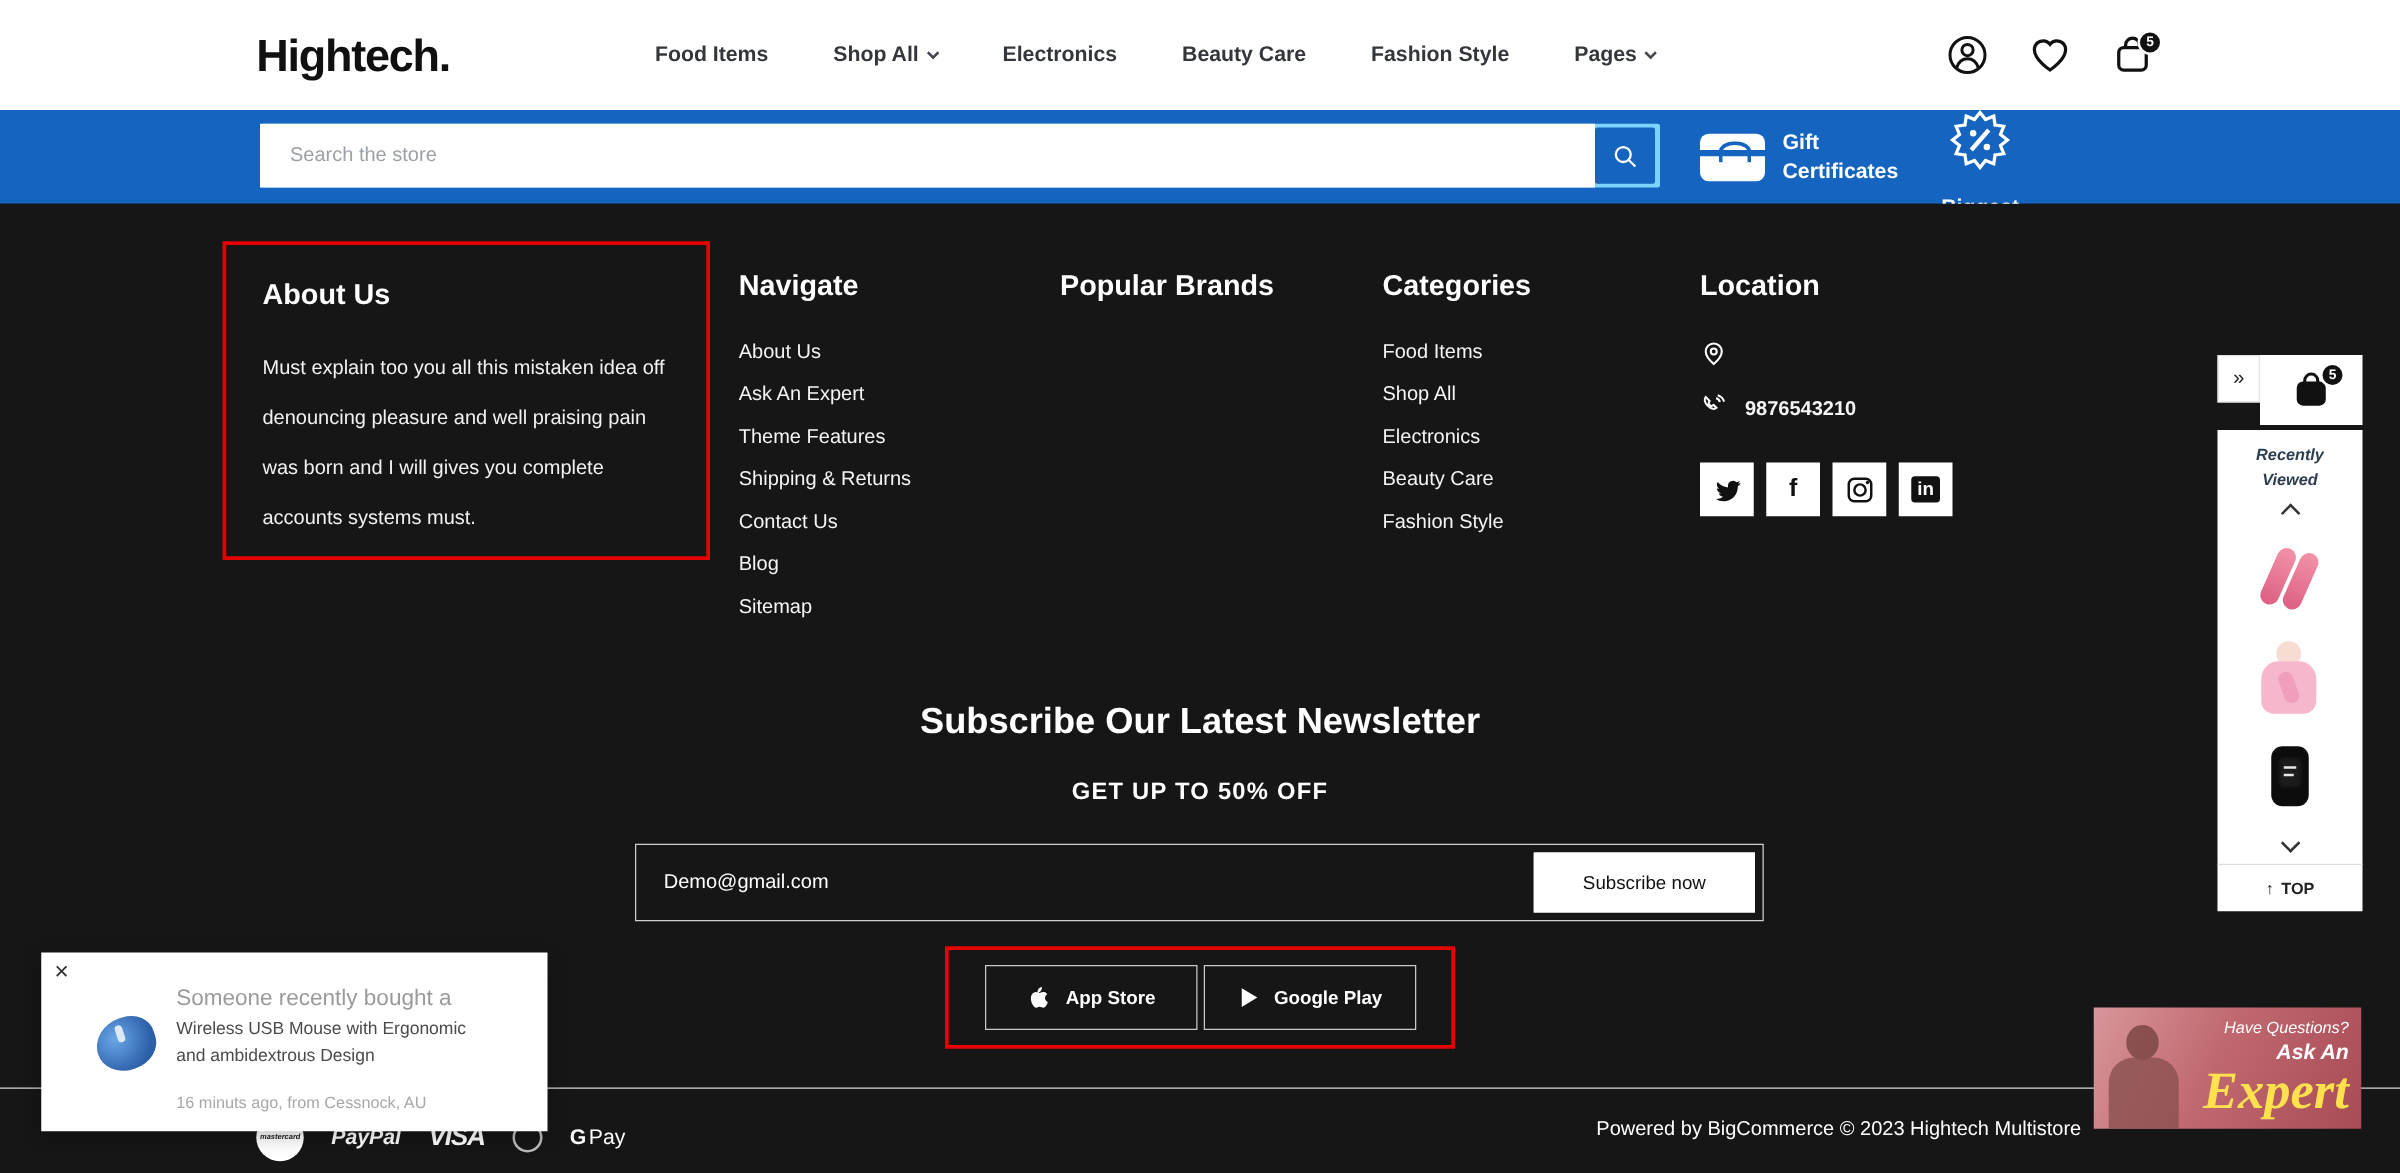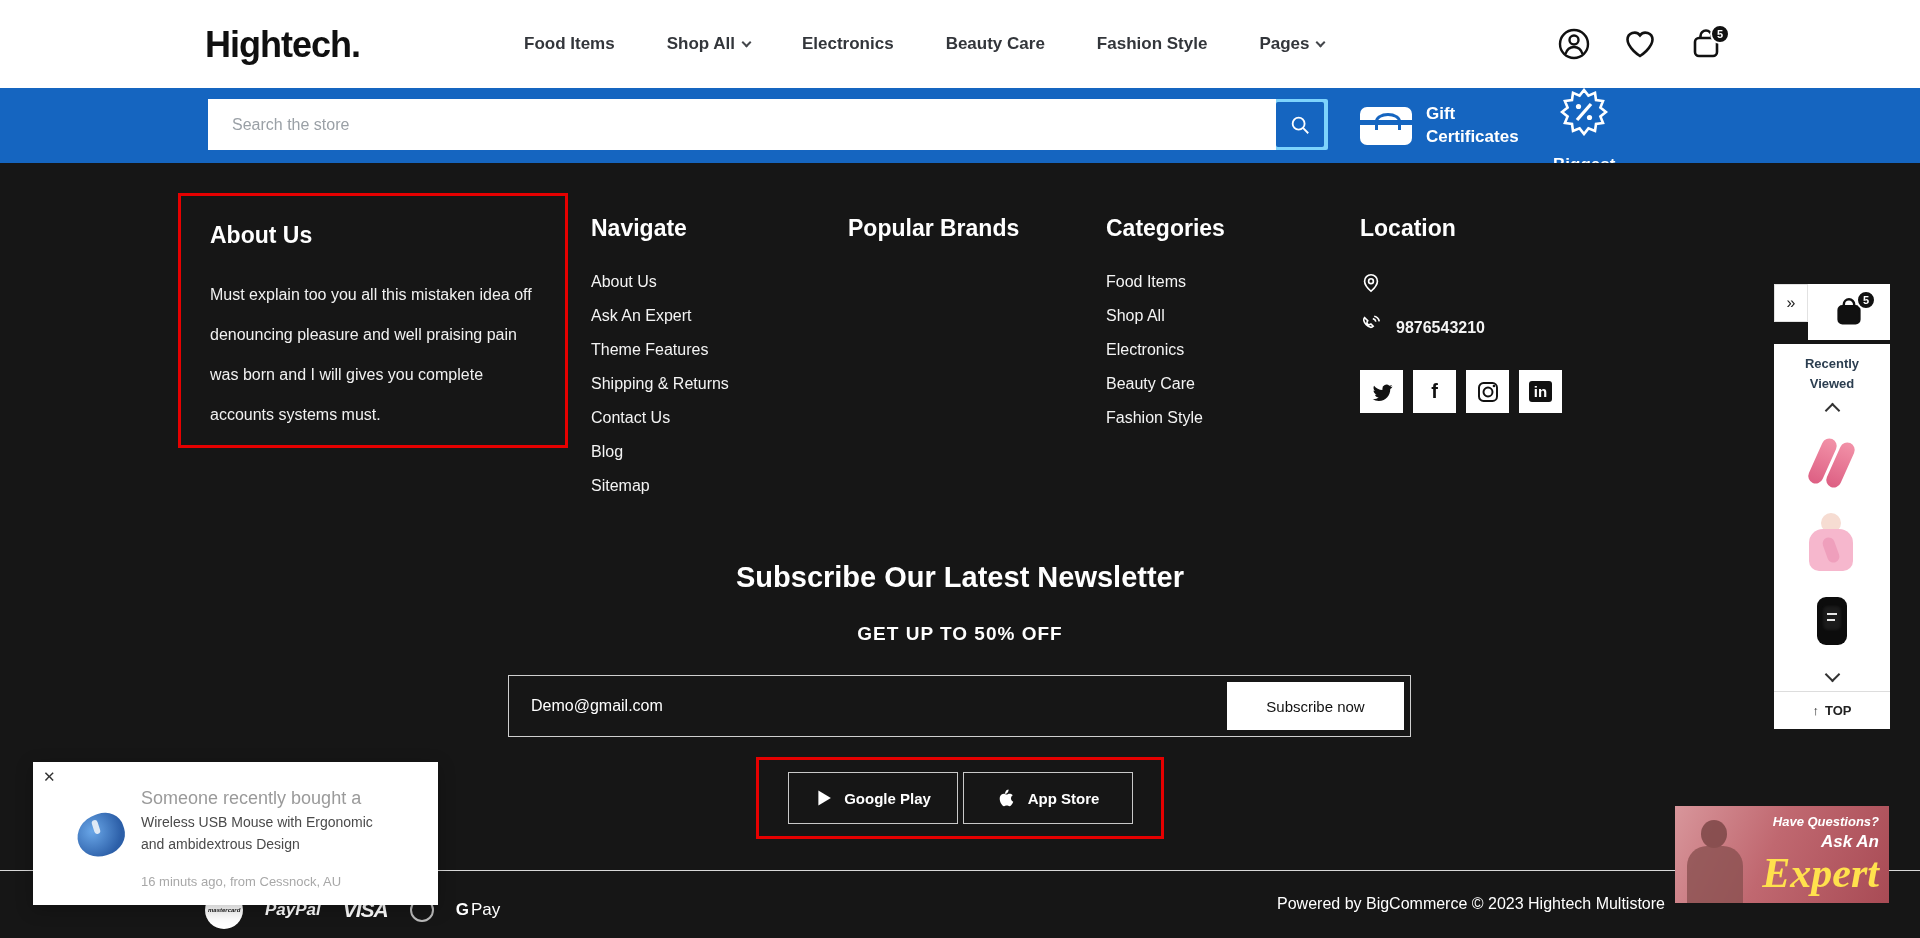--- a/index.html
+++ b/index.html
@@ -87,21 +87,21 @@
   .notif-l3 { position:absolute; left:108px; top:112px; font-size:13px; color:#a8a8a8; }
 
   
   .rail { position:absolute; left:1774px; top:284px; width:116px; }
   .rail-top { display:flex; }
   .rail-collapse { width:34px; height:38px; background:#fff; border:1px solid #e2e2e2; display:flex; align-items:center; justify-content:center; font-size:16px; color:#222; cursor:pointer; }
   .rail-cart { width:82px; height:56px; background:#fff; display:flex; align-items:center; justify-content:center; position:relative; cursor:pointer; }
   .rail-cart svg { width:34px; height:34px; }
   .rail-cart .cart-badge { right:14px; top:6px; }
   .rail-panel { background:#fff; width:116px; margin-top:4px; padding:10px 0 0 0; text-align:center; }
-  .rv-label { font-size:13px; font-weight:600; color:#2c3e50; line-height:1.5; }
+  .rv-label { font-size:13px; font-weight:600; color:#2c3e50; line-height:1.5;font-style:italic; }
   .rail-chev { display:block; margin:12px auto 6px auto; width:14px; height:14px; cursor:pointer; }
   .rail-chev span { display:block; width:11px; height:11px; border-left:2px solid #333; border-top:2px solid #333; transform:rotate(45deg); margin:3px auto 0; }
   .rail-chev.down span { transform:rotate(225deg); margin-top:-2px; }
   .thumb { width:70px; height:70px; margin:10px auto; position:relative; cursor:pointer; }
   .roller { position:absolute; width:15px; height:48px; border-radius:8px; background:linear-gradient(#f292a8,#dd5f83); }
   .roller.r1 { left:18px; top:8px; transform:rotate(24deg); }
   .roller.r2 { left:36px; top:12px; transform:rotate(24deg); }
   .hoodie-head { position:absolute; left:24px; top:4px; width:20px; height:20px; border-radius:50%; background:#f6dcd2; }
   .hoodie-body { position:absolute; left:12px; top:20px; width:44px; height:42px; border-radius:14px 14px 10px 10px; background:#f6b7cd; }
   .hoodie-arm { position:absolute; left:28px; top:28px; width:12px; height:26px; border-radius:8px; background:#ef9fbc; transform:rotate(-20deg); }
@@ -110,21 +110,21 @@
   .watch-line { position:absolute; left:30px; top:24px; width:10px; height:2px; background:#e8e8e8; }
   .watch-line.b { top:30px; width:8px; }
   .rail-toprow { border-top:1px solid #ddd; margin-top:8px; height:38px; display:flex; align-items:center; justify-content:center; gap:6px; font-size:13px; font-weight:700; color:#222; cursor:pointer; }
 
   
   .expert { position:absolute; left:1675px; top:806px; width:214px; height:97px; background:linear-gradient(115deg,#d8969b 0%, #c06870 45%, #a84b55 100%); overflow:hidden; cursor:pointer; }
   .expert-person { position:absolute; left:8px; top:12px; width:70px; height:85px; }
   .expert-head { position:absolute; left:18px; top:2px; width:26px; height:28px; border-radius:50%; background:#7d4646; opacity:.85; }
   .expert-body { position:absolute; left:4px; top:28px; width:56px; height:60px; border-radius:20px 20px 0 0; background:#8a5050; opacity:.8; }
   .expert-text { position:absolute; right:10px; top:8px; text-align:right; color:#fff; }
-  .exp-l1 { font-size:13px; font-weight:700; font-style:italic; }
+  .exp-l1 { font-size:13px; font-weight:400; font-style:italic; }
   .exp-l2 { font-size:17px; font-weight:800; font-style:italic; margin-top:3px; }
   .exp-l3 { font-family:"Liberation Serif",serif; font-style:italic; font-weight:700; font-size:42px; color:#ffe14d; line-height:1.0; margin-top:0px; }
 </style>
 </head>
 <body>
 
 <div class="page">
 
   <header>
     <div class="logo">Hightech.</div>
@@ -280,30 +280,30 @@
 
     <div class="nl-title">Subscribe Our Latest Newsletter</div>
     <div class="nl-sub">GET UP TO 50% OFF</div>
     <div class="nl-form">
       <input class="nl-input" type="text" placeholder="Demo@gmail.com" style="">
       <button class="nl-btn">Subscribe now</button>
     </div>
 
     <div class="apps-box">
       <button class="app-btn">
+        <svg viewBox="0 0 32 32" width="22" height="22" fill="#fff">
+            <path d="M17 8c1.5-1.8 1.3-3.6 1.2-4.2-1.7.1-3.2 1.1-4 2.3-.8 1.1-1.2 2.6-1 4 1.6.1 2.9-.8 3.8-2.1zM21.8 16.7c0-3 2.5-4.5 2.6-4.6-1.4-2.1-3.6-2.4-4.4-2.4-1.9-.2-3.7 1.1-4.6 1.1-.9 0-2.4-1.1-4-1.1-2 0-3.9 1.2-5 3-2.1 3.7-.5 9.2 1.5 12.2 1 1.5 2.2 3.1 3.8 3 1.5-.1 2.1-1 4-1s2.4 1 4 1 2.7-1.5 3.7-3c1.2-1.7 1.6-3.4 1.7-3.5-.1 0-3.3-1.3-3.3-4.7z"></path>
+          </svg>
+        <span>App Store</span>
+      </button>
+      <button class="app-btn">
         <svg viewBox="0 0 32 32" width="20" height="20" fill="#fff">
             <polygon points="7,4 27,16 7,28"></polygon>
           </svg>
         <span>Google Play</span>
-      </button>
-      <button class="app-btn">
-        <svg viewBox="0 0 32 32" width="22" height="22" fill="#fff">
-            <path d="M17 8c1.5-1.8 1.3-3.6 1.2-4.2-1.7.1-3.2 1.1-4 2.3-.8 1.1-1.2 2.6-1 4 1.6.1 2.9-.8 3.8-2.1zM21.8 16.7c0-3 2.5-4.5 2.6-4.6-1.4-2.1-3.6-2.4-4.4-2.4-1.9-.2-3.7 1.1-4.6 1.1-.9 0-2.4-1.1-4-1.1-2 0-3.9 1.2-5 3-2.1 3.7-.5 9.2 1.5 12.2 1 1.5 2.2 3.1 3.8 3 1.5-.1 2.1-1 4-1s2.4 1 4 1 2.7-1.5 3.7-3c1.2-1.7 1.6-3.4 1.7-3.5-.1 0-3.3-1.3-3.3-4.7z"></path>
-          </svg>
-        <span>App Store</span>
       </button>
     </div>
 
     <div class="bottom-divider"></div>
 
     <div class="payments">
       <span class="pay mc-circles">
           <i style="left:0;"></i>
           <span class="mc-word">mastercard</span>
         </span>

